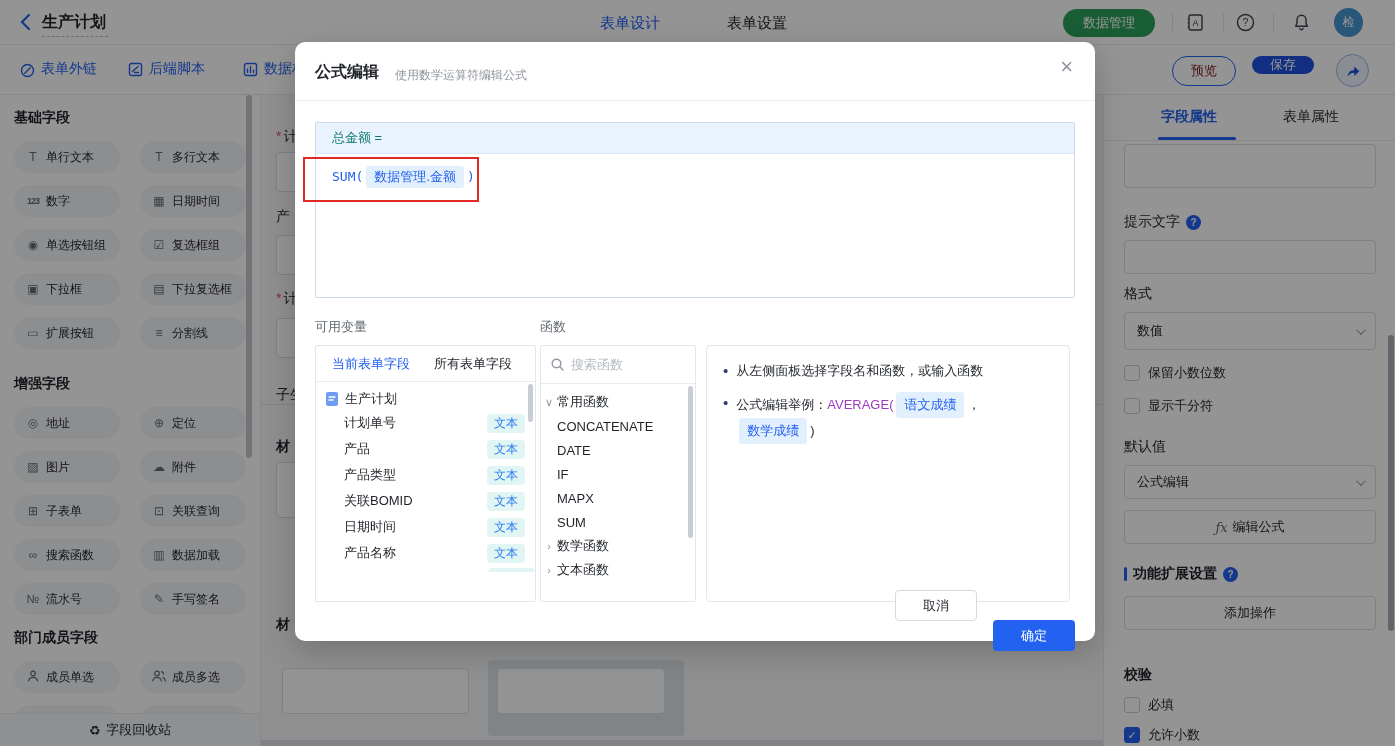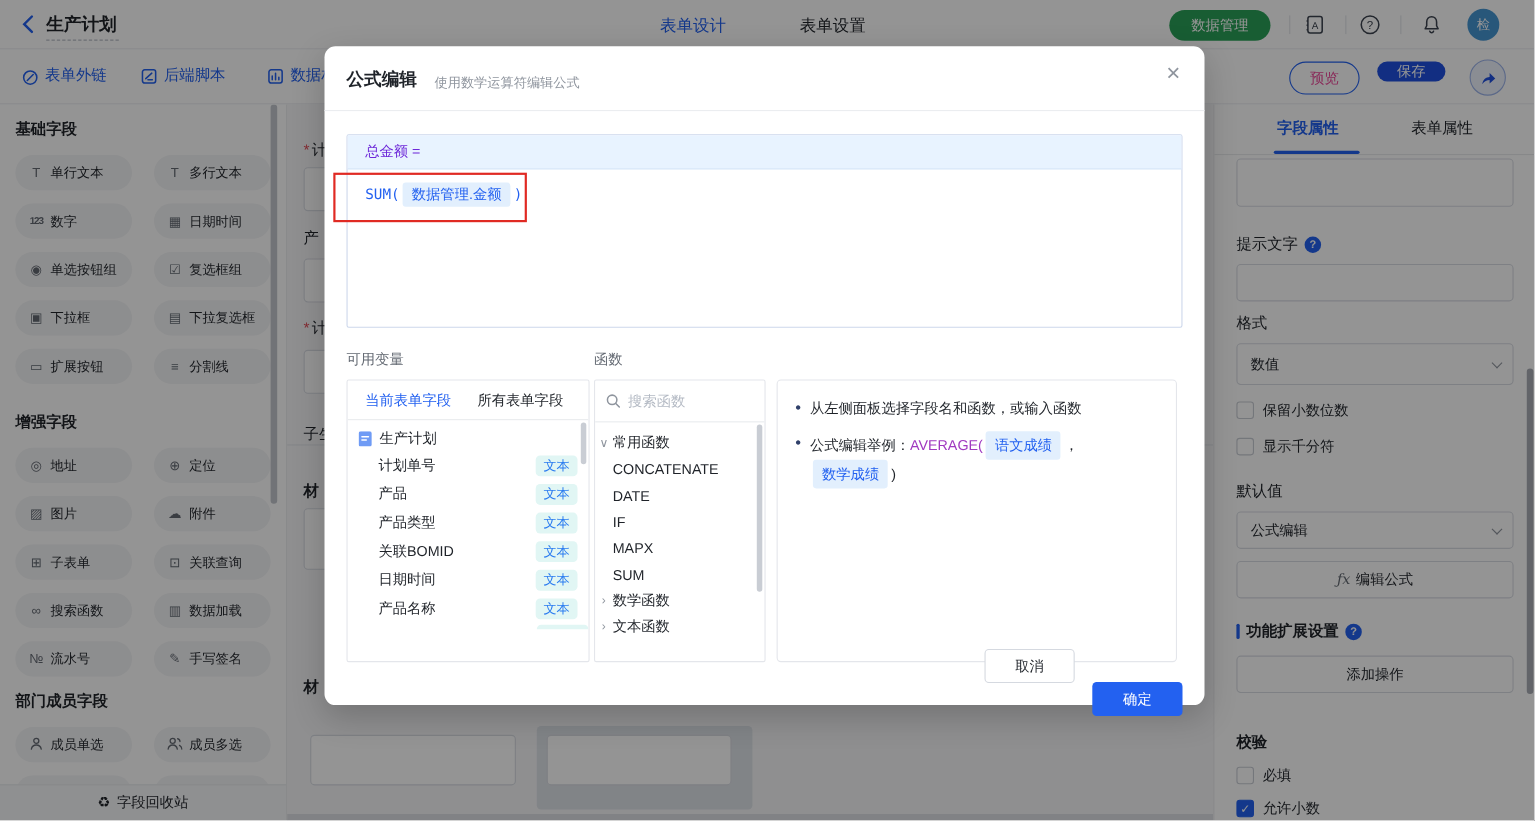--- a/index.html
+++ b/index.html
@@ -14,21 +14,21 @@
   .nav-title-underline { position:absolute; left:42px; top:36px; width:66px; border-bottom:1px dashed #b9bec7; }
   .nav-tab { position:absolute; top:14px; font-size:15px; cursor:pointer; }
   .nav-tab.active { color:#2361f0; }
   .pill-green { position:absolute; left:1063px; top:9px; width:92px; height:28px; background:#2aa158; color:#fff; font-size:13px; border:none; border-radius:15px; cursor:pointer; }
   .nav-div { position:absolute; top:14px; width:1px; height:17px; background:#e2e4e8; }
   .nav-ic { position:absolute; top:13px; cursor:pointer; }
   .avatar { position:absolute; left:1334px; top:8px; width:29px; height:29px; border-radius:50%; background:#4596d2; color:#fff; font-size:12px; display:flex; align-items:center; justify-content:center; }
 
   .toolbar { position:absolute; left:0; top:45px; width:1395px; height:50px; background:#fff; border-bottom:1px solid #e8eaed; z-index:1; }
   .tb-item { position:absolute; top:15px; display:flex; align-items:center; gap:6px; color:#2361f0; font-size:14px; cursor:pointer; }
-  .btn-outline { position:absolute; top:11px; height:30px; border:1px solid #2361f0; color:#ec4899; background:#fff; border-radius:15px; font-size:13px; padding:0 18px; cursor:pointer; }
+  .btn-outline { position:absolute; top:11px; height:30px; border:1px solid #2361f0; color:#7f1d1d; background:#fff; border-radius:15px; font-size:13px; padding:0 18px; cursor:pointer; }
   .btn-fill { position:absolute; top:11px; height:18px; border:none; color:#fff; background:#2050e0; border-radius:15px; font-size:13px; padding:0 18px; cursor:pointer; }
   .share-btn { position:absolute; left:1336px; top:9px; width:33px; height:33px; border-radius:50%; border:1px solid #9db4ea; background:#eef3fe; display:flex; align-items:center; justify-content:center; cursor:pointer; }
 
   
   .sidebar { position:absolute; left:0; top:95px; width:261px; height:651px; background:#fff; border-right:1px solid #eceef0; overflow:hidden; z-index:1; padding:14px 0 0 14px; }
   .sec-title { font-size:14px; font-weight:700; margin-bottom:14px; }
   .sec-title.mt { margin-top:26px; }
   .sec-title.mt2 { margin-top:14px; }
   .fgrid { display:grid; grid-template-columns:106px 106px; column-gap:20px; row-gap:12px; }
   .fbtn { height:32px; border-radius:16px; background:#f3f4f6; border:none; font-size:12px; color:#1f2329; display:flex; align-items:center; justify-content:flex-start; padding-left:12px; gap:6px; cursor:pointer; white-space:nowrap; }
@@ -71,21 +71,21 @@
 
   
   .overlay { position:absolute; inset:0; background:rgba(0,0,0,0.42); z-index:40; }
   .modal { position:absolute; left:295px; top:42px; width:800px; height:599px; background:#fff; border-radius:10px; box-shadow:0 10px 30px rgba(0,0,0,.2); z-index:50; }
   .m-title { position:absolute; left:20px; top:20px; font-size:16px; font-weight:700; }
   .m-sub { position:absolute; left:100px; top:25px; font-size:12px; color:#8f959e; }
   .m-close { position:absolute; right:22px; top:14px; font-size:22px; color:#8f959e; cursor:pointer; line-height:1; }
   .m-hdiv { position:absolute; left:0; top:58px; width:800px; height:1px; background:#ebedf0; }
 
   .fbox { position:absolute; left:20px; top:80px; width:760px; height:176px; border:1px solid #cdd8ec; border-radius:2px; background:#fff; }
-  .fbox-head { height:31px; background:#e8f3ff; display:flex; align-items:center; padding-left:16px; font-size:13px; color:#6d28d9; border-bottom:1px solid #d8e6f8; }
+  .fbox-head { height:31px; background:#e8f3ff; display:flex; align-items:center; padding-left:16px; font-size:13px; color:#0f766e; border-bottom:1px solid #d8e6f8; }
   .fbox-body { padding:12px 16px; font-family:"DejaVu Sans Mono",monospace; font-size:13px; color:#2361f0; }
   .chip { display:inline-block; background:#e2effd; color:#2361f0; border-radius:3px; padding:2px 8px; margin:0 3px; font-family:"Liberation Sans",sans-serif; font-size:13px; cursor:pointer; }
   .redbox { position:absolute; left:8px; top:115px; width:176px; height:45px; border:2px solid #e02a23; z-index:5; pointer-events:none; }
 
   .p-label { position:absolute; top:276px; font-size:13px; color:#646a73; }
   .panel { position:absolute; top:303px; height:257px; border:1px solid #e4e6eb; border-radius:2px; background:#fff; overflow:hidden; }
   .vp { left:20px; width:221px; }
   .fp { left:245px; width:156px; }
   .hp { left:411px; width:364px; border-radius:4px; }
   .vp-tabs { height:36px; border-bottom:1px solid #e9ebee; display:flex; align-items:center; font-size:13px; }

